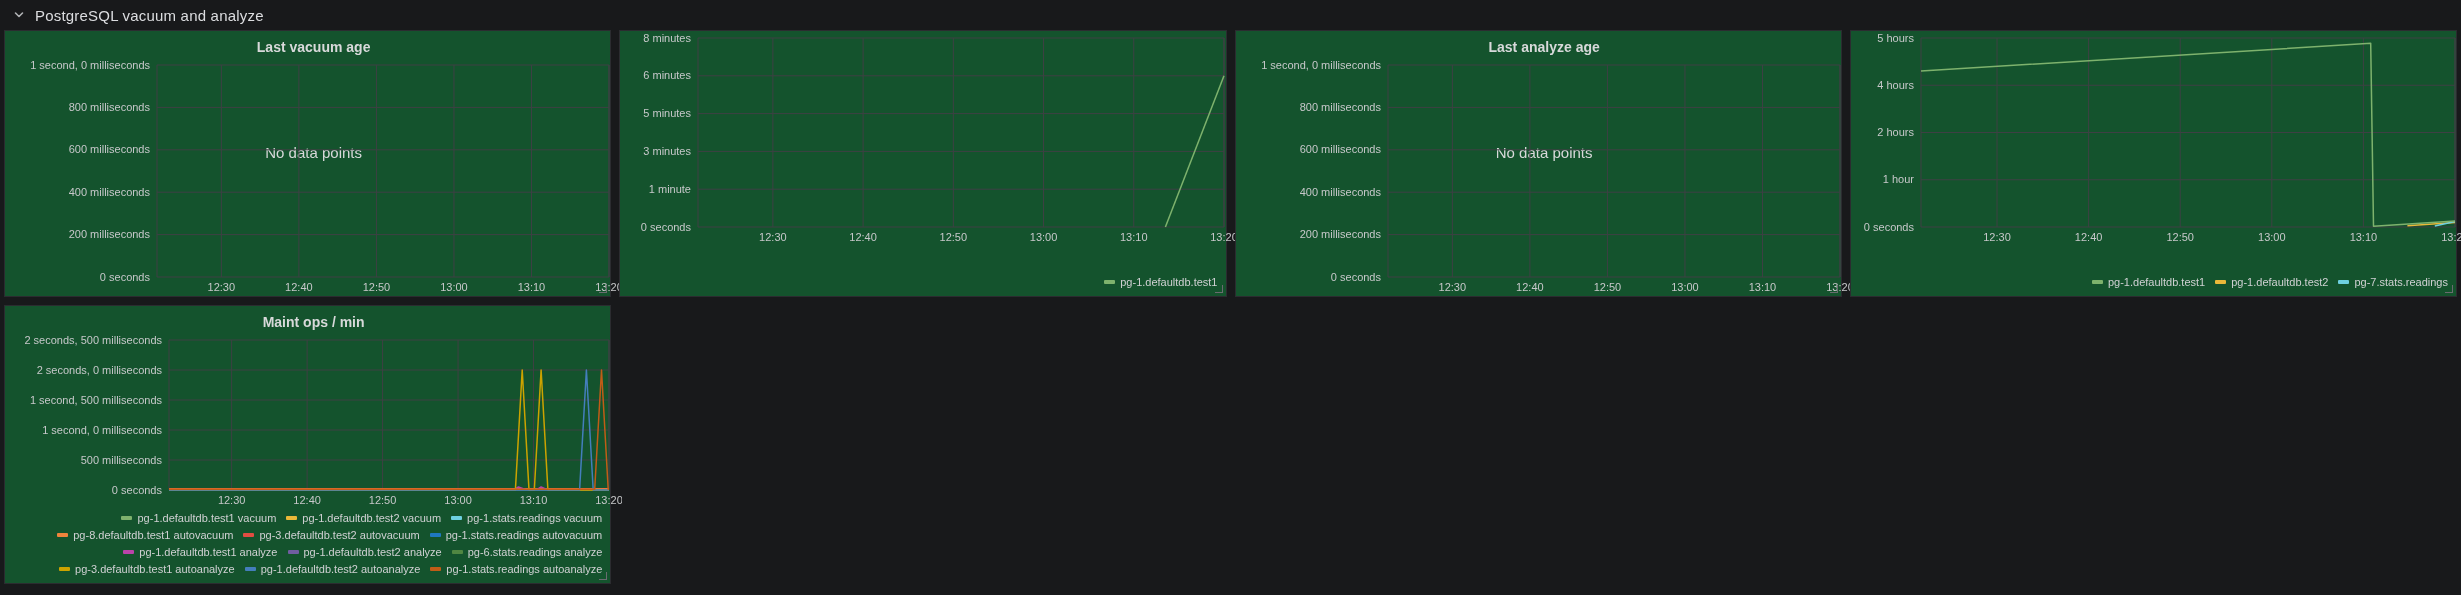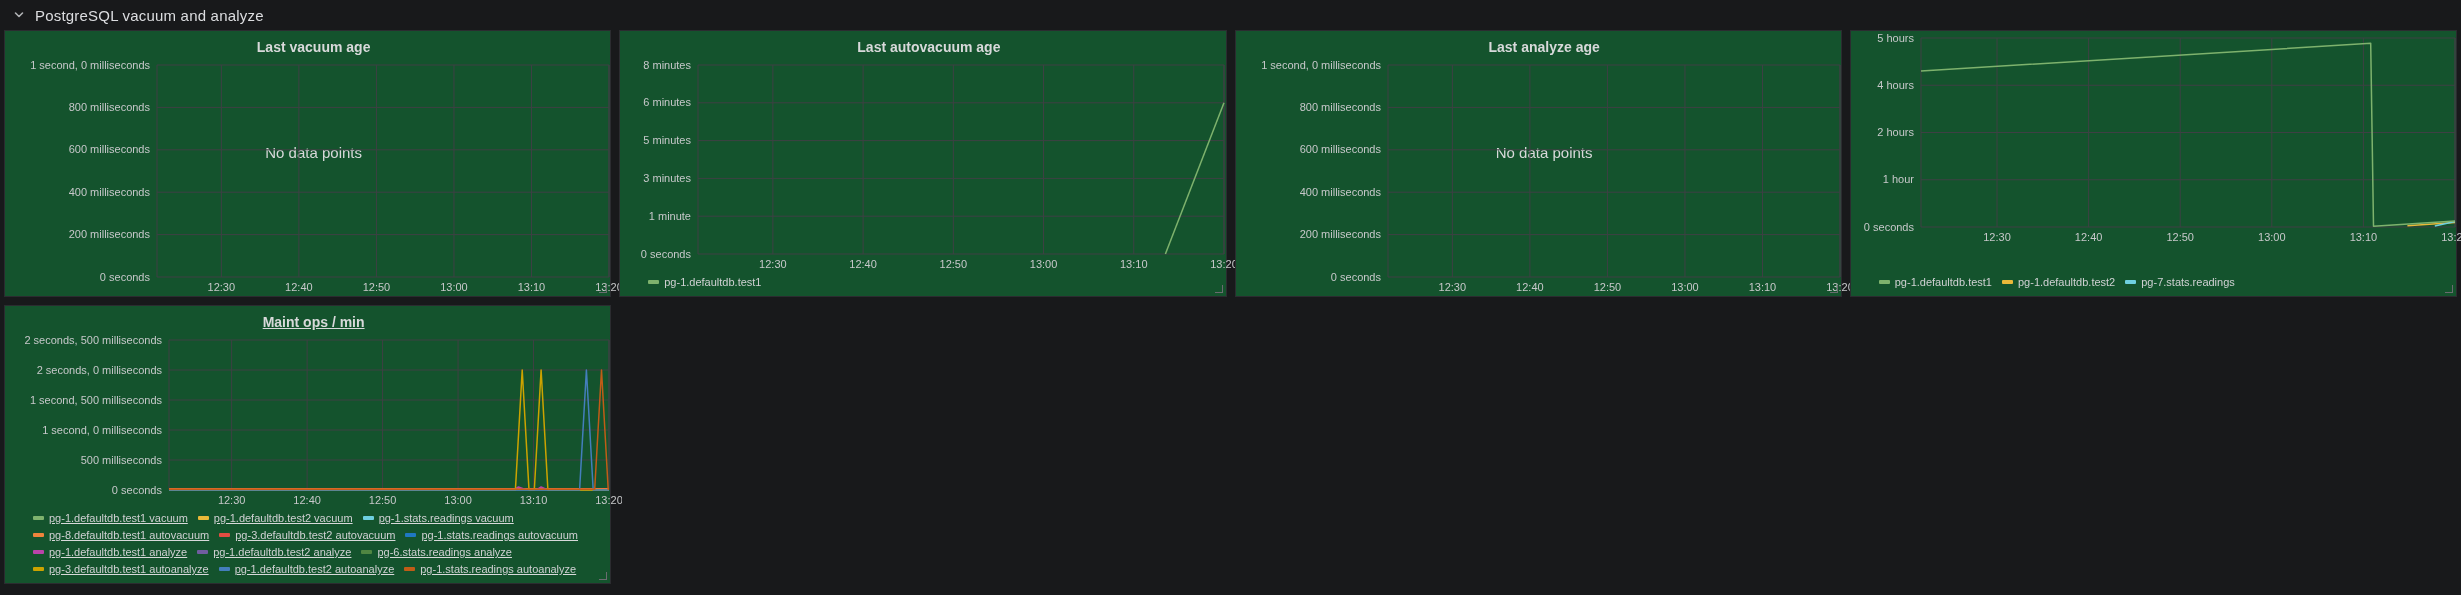--- a/index.html
+++ b/index.html
@@ -15,35 +15,35 @@
   }
   .row-head .chev{display:flex;align-items:center;}
   .row-title{font-size:15px;font-weight:400;color:#dcdde0;letter-spacing:.2px;}
   .grid{display:grid;grid-template-columns:repeat(4,1fr);gap:8px;}
   .grid.second{margin-top:8px;}
   .panel{
     position:relative;background:#14532d;border:1px solid #2b2c30;
     box-sizing:border-box;display:flex;flex-direction:column;padding-left:12px;
   }
   .panel.h-top{height:267px;}
-  .panel.h-bot{height:279px;text-decoration:underline;}
+  .panel.h-bot{height:279px;}
   .ptitle{
     text-align:center;font-size:14px;font-weight:700;color:#d8d9da;
     padding-top:8px;height:27px;box-sizing:border-box;cursor:pointer;flex:0 0 auto;
   }
   .chart{flex:1 1 auto;position:relative;min-height:0;}
   .chart svg{position:absolute;inset:0;}
   .nodata{
     position:absolute;left:0;right:0;top:36%;text-align:center;
     font-size:15px;color:#d8d9da;pointer-events:none;
   }
   .legend{
     flex:0 0 auto;display:flex;flex-wrap:wrap;align-items:center;
     column-gap:10px;row-gap:3px;
-    padding:2px 8px 7px 16px;font-size:11px;line-height:14px;color:#d0d1d3;
+    padding:2px 8px 7px 16px;font-size:11px;line-height:14px;color:#d0d1d3;justify-content:flex-end;
   }
   .li{display:inline-flex;align-items:center;gap:5px;white-space:nowrap;cursor:pointer;}
   .li i{width:11px;height:4px;border-radius:1px;display:inline-block;flex:0 0 auto;}
   .rz{
     position:absolute;right:3px;bottom:3px;width:7px;height:7px;
     border-right:1px solid #6a6c70;border-bottom:1px solid #6a6c70;
     cursor:nwse-resize;
   }
 </style>
 </head>
@@ -92,21 +92,20 @@
             <line x1="592" y1="7" x2="592" y2="219" stroke="#3e4044" stroke-width="1"></line>
             <text x="592" y="233" fill="#c7c8ca" font-size="11" text-anchor="middle">13:20</text>
             <line x1="140" y1="7" x2="140" y2="219" stroke="#3e4044" stroke-width="1"></line>
             <line x1="592" y1="7" x2="592" y2="219" stroke="#3e4044" stroke-width="1"></line>
           </svg>
         </div>
       <div class="rz"></div>
     </div>
 
     <div class="panel h-top">
-      <div class="ptitle">Last autovacuum age</div>
       <div class="chart">
           <svg width="605" height="215" viewBox="0 0 605 215">
             <line x1="66" y1="196" x2="592" y2="196" stroke="#3e4044" stroke-width="1"></line>
             <text x="59" y="199.5" fill="#c7c8ca" font-size="11" text-anchor="end">0 seconds</text>
             <line x1="66" y1="158.2" x2="592" y2="158.2" stroke="#3e4044" stroke-width="1"></line>
             <text x="59" y="161.7" fill="#c7c8ca" font-size="11" text-anchor="end">1 minute</text>
             <line x1="66" y1="120.4" x2="592" y2="120.4" stroke="#3e4044" stroke-width="1"></line>
             <text x="59" y="123.9" fill="#c7c8ca" font-size="11" text-anchor="end">3 minutes</text>
             <line x1="66" y1="82.6" x2="592" y2="82.6" stroke="#3e4044" stroke-width="1"></line>
             <text x="59" y="86.1" fill="#c7c8ca" font-size="11" text-anchor="end">5 minutes</text>

